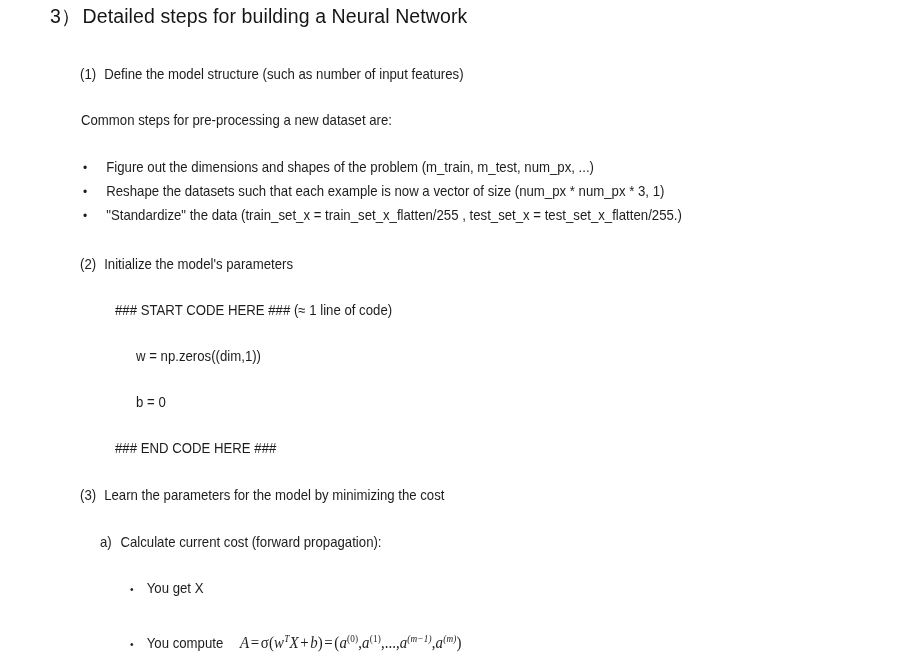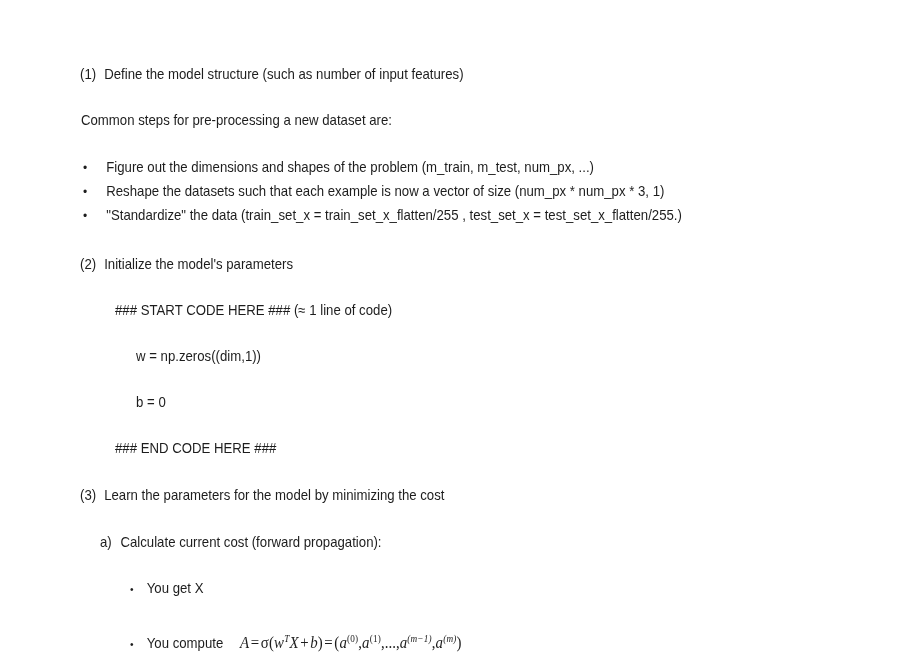--- a/index.html
+++ b/index.html
@@ -130,20 +130,23 @@
     vertical-align: super;
     line-height: 0;
     font-style: italic;
   }
 </style>
 </head>
 <body>
 
 <div class="page">
 
+  <div class="doc-title">
+    <span class="num">3）</span><span class="ttl">Detailed steps for building a Neural Network</span>
+  </div>
 
   <div class="line numline" style="left:80px; top:65px;">
     <span class="marker">(1)</span>
     <span>Define the model structure (such as number of input features)</span>
   </div>
 
   <div class="line" style="left:81px; top:111px;">Common steps for pre-processing a new dataset are:</div>
 
   <div class="line bulletline" style="left:83px; top:158px;">
     <span class="dot">•</span>

